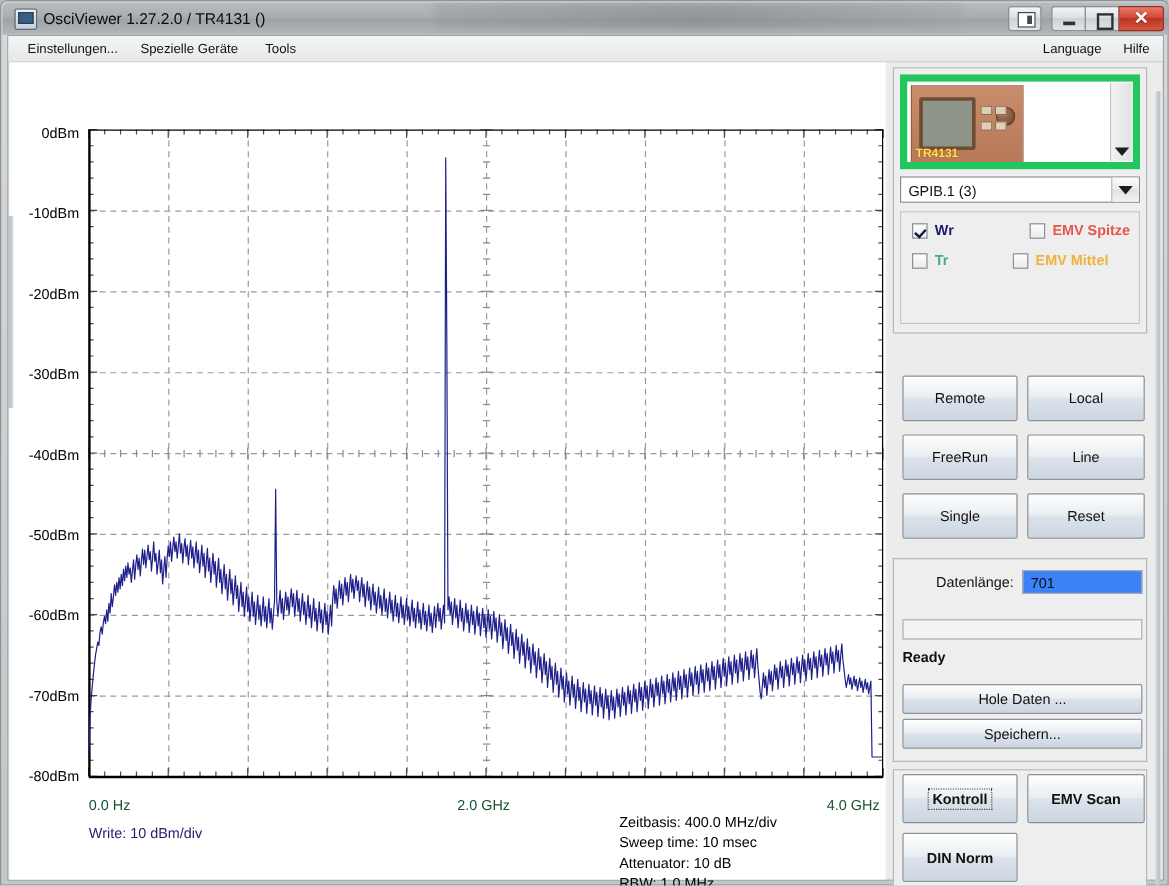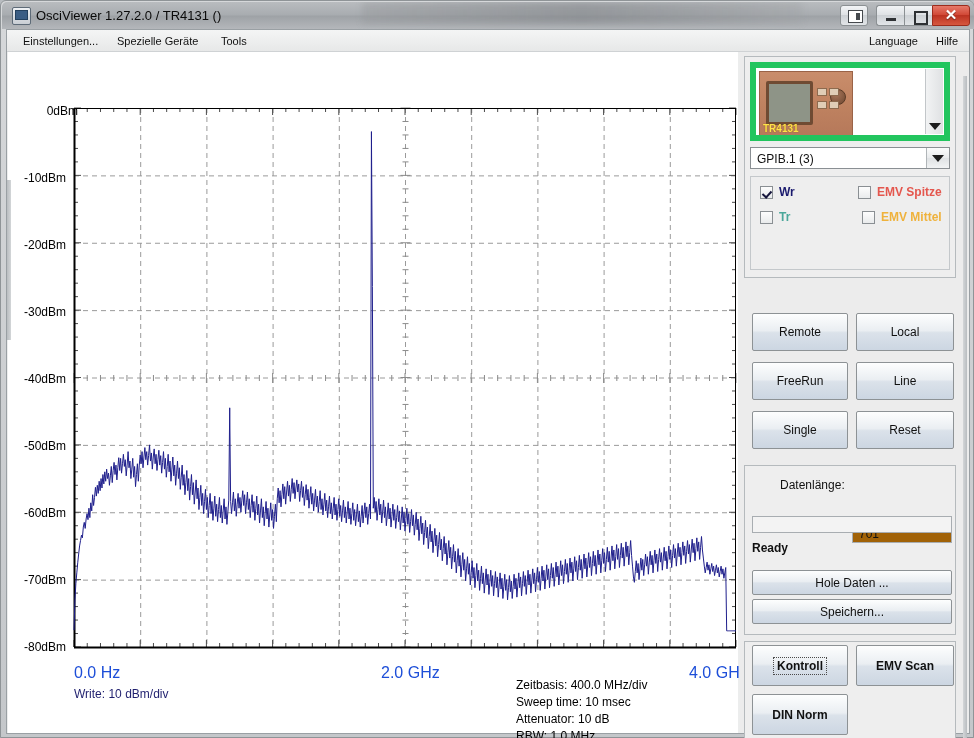--- a/index.html
+++ b/index.html
@@ -88,21 +88,21 @@
   .chart-panel{
     position:absolute;left:1px;top:22px;width:730px;height:681px;
     background:#ffffff;
   }
   .plot-wrap{position:absolute;left:0;top:0;width:730px;height:681px;}
   .plot-svg{position:absolute;left:0;top:0;}
 
   .axis-label{
     position:absolute;font-size:12px;color:#000;white-space:nowrap;text-align:right;
   }
-  .x-label{position:absolute;font-size:16px;color:#1d4ed8;white-space:nowrap;}
+  .x-label{position:absolute;font-size:12px;color:#14532d;white-space:nowrap;}
   .write-label{position:absolute;font-size:12px;color:#1f1f6e;white-space:nowrap;}
   .info-line{position:absolute;font-size:12px;color:#000;white-space:nowrap;}
 
   
   .side{
     position:absolute;left:733px;top:23px;width:228px;height:679px;
     background:#ececec;
     box-sizing:border-box;
   }
   .side-divider{
@@ -195,21 +195,21 @@
   .btn .focusring{
     position:absolute;left:50%;top:50%;transform:translate(-50%,-50%);
     border:1px dotted #4a4a4a;padding:1px 3px;
   }
   .btn-bold{font-weight:bold;}
 
   
   .field-label{position:absolute;font-size:12px;color:#111;white-space:nowrap;}
   .field-box{
     position:absolute;box-sizing:border-box;height:20px;
-    border:1px solid #a8adb1;background:#a16207;margin-top:48px;
+    border:1px solid #a8adb1;background:#3b82f6;
   }
   .field-val{
     position:absolute;left:6px;top:2px;height:16px;line-height:16px;font-size:12px;color:#111;
   }
   .progress{
     position:absolute;box-sizing:border-box;height:17px;
     border:1px solid #a8adb1;background:#f3f3f3;
   }
   .status-text{position:absolute;font-size:12px;font-weight:bold;color:#111;white-space:nowrap;}
 
@@ -562,21 +562,21 @@
                 <line x1="728" y1="595" x2="721" y2="595"></line>
               </g>
               <line x1="66.5" y1="56" x2="66.5" y2="595" stroke="#000" stroke-width="2"></line>
               <line x1="66" y1="595.5" x2="728" y2="595.5" stroke="#000" stroke-width="2"></line>
               <line x1="727.5" y1="56" x2="727.5" y2="595" stroke="#000" stroke-width="1"></line>
               <line x1="66" y1="56.5" x2="728" y2="56.5" stroke="#000" stroke-width="1"></line>
               <path d="M66.00 578.16 L66.93 547.84 L67.86 531.67 L68.80 520.89 L69.73 510.78 L70.66 502.02 L71.59 493.94 L72.53 488.55 L73.46 483.16 L74.39 485.85 L75.32 475.07 L76.26 470.36 L77.19 476.42 L78.12 466.99 L79.05 461.60 L79.99 467.66 L80.92 456.21 L81.85 465.64 L82.78 450.82 L83.72 458.90 L84.65 442.73 L85.58 453.51 L86.51 445.43 L87.45 435.32 L88.38 444.08 L89.31 433.30 L90.24 441.39 L91.17 429.26 L92.11 438.69 L93.04 426.56 L93.97 436.00 L94.90 422.52 L95.84 431.95 L96.77 419.83 L97.70 429.26 L98.63 417.13 L99.57 426.56 L100.50 421.17 L101.43 433.30 L102.36 423.87 L103.30 414.44 L104.23 430.61 L105.16 418.48 L106.09 410.39 L107.03 422.52 L107.96 413.09 L108.89 427.91 L109.82 415.78 L110.75 405.68 L111.69 418.48 L112.62 406.35 L113.55 421.17 L114.48 411.74 L115.42 402.31 L116.35 414.44 L117.28 407.70 L118.21 423.87 L119.15 413.09 L120.08 399.61 L121.01 415.78 L121.94 409.05 L122.88 426.56 L123.81 417.13 L124.74 406.35 L125.67 425.21 L126.61 414.44 L127.54 434.65 L128.47 422.52 L129.40 411.74 L130.34 429.26 L131.27 413.09 L132.20 402.98 L133.13 411.74 L134.06 399.61 L135.00 415.78 L135.93 405.00 L136.86 395.57 L137.79 407.70 L138.73 399.61 L139.66 413.09 L140.59 403.66 L141.52 392.88 L142.46 409.05 L143.39 400.96 L144.32 417.13 L145.25 405.00 L146.19 396.92 L147.12 411.74 L148.05 402.31 L148.98 418.48 L149.92 407.70 L150.85 398.26 L151.78 413.09 L152.71 403.66 L153.65 421.17 L154.58 410.39 L155.51 399.61 L156.44 417.13 L157.37 406.35 L158.31 425.21 L159.24 414.44 L160.17 402.31 L161.10 419.83 L162.04 409.05 L162.97 429.26 L163.90 417.13 L164.83 405.00 L165.77 423.87 L166.70 413.09 L167.63 433.30 L168.56 421.17 L169.50 409.05 L170.43 426.56 L171.36 415.78 L172.29 437.34 L173.23 425.21 L174.16 413.09 L175.09 433.30 L176.02 422.52 L176.95 442.73 L177.89 430.61 L178.82 418.48 L179.75 438.69 L180.68 426.56 L181.62 448.12 L182.55 434.65 L183.48 422.52 L184.41 442.73 L185.35 430.61 L186.28 452.17 L187.21 440.04 L188.14 427.91 L189.08 446.77 L190.01 436.00 L190.94 457.56 L191.87 445.43 L192.81 433.30 L193.74 453.51 L194.67 441.39 L195.60 461.60 L196.54 449.47 L197.47 437.34 L198.40 457.56 L199.33 445.43 L200.26 465.64 L201.20 453.51 L202.13 441.39 L203.06 461.60 L203.99 449.47 L204.93 468.33 L205.86 456.21 L206.79 444.08 L207.72 464.29 L208.66 452.17 L209.59 469.68 L210.52 457.56 L211.45 445.43 L212.39 465.64 L213.32 453.51 L214.25 471.03 L215.18 458.90 L216.12 446.77 L217.05 466.99 L217.98 454.86 L218.91 472.38 L219.85 460.25 L220.78 448.12 L221.71 355.82 L222.64 449.47 L223.57 461.60 L224.51 450.82 L225.44 440.04 L226.37 458.90 L227.30 446.77 L228.24 464.29 L229.17 452.17 L230.10 441.39 L231.03 456.21 L231.97 445.43 L232.90 460.25 L233.83 448.12 L234.76 438.69 L235.70 453.51 L236.63 442.73 L237.56 461.60 L238.49 450.82 L239.43 440.04 L240.36 457.56 L241.29 446.77 L242.22 465.64 L243.15 453.51 L244.09 442.73 L245.02 460.25 L245.95 449.47 L246.88 468.33 L247.82 456.21 L248.75 444.08 L249.68 462.94 L250.61 452.17 L251.55 471.03 L252.48 458.90 L253.41 446.77 L254.34 465.64 L255.28 454.86 L256.21 473.73 L257.14 461.60 L258.07 449.47 L259.01 466.99 L259.94 456.21 L260.87 475.07 L261.80 462.94 L262.74 450.82 L263.67 468.33 L264.60 457.56 L265.53 476.42 L266.46 464.29 L267.40 452.17 L268.33 469.68 L269.26 446.77 L270.19 436.00 L271.13 450.82 L272.06 438.69 L272.99 454.86 L273.92 442.73 L274.86 431.95 L275.79 446.77 L276.72 434.65 L277.65 452.17 L278.59 440.04 L279.52 429.26 L280.45 444.08 L281.38 433.30 L282.32 449.47 L283.25 437.34 L284.18 426.56 L285.11 441.39 L286.05 430.61 L286.98 446.77 L287.91 436.00 L288.84 427.91 L289.77 440.04 L290.71 431.95 L291.64 449.47 L292.57 438.69 L293.50 429.26 L294.44 445.43 L295.37 434.65 L296.30 453.51 L297.23 442.73 L298.17 432.63 L299.10 448.12 L300.03 437.34 L300.96 456.21 L301.90 445.43 L302.83 434.65 L303.76 452.17 L304.69 441.39 L305.63 458.90 L306.56 448.12 L307.49 437.34 L308.42 454.86 L309.35 444.08 L310.29 460.25 L311.22 449.47 L312.15 438.69 L313.08 457.56 L314.02 446.77 L314.95 462.94 L315.88 452.17 L316.81 441.39 L317.75 458.90 L318.68 448.12 L319.61 465.64 L320.54 454.86 L321.48 444.08 L322.41 461.60 L323.34 450.82 L324.27 466.99 L325.21 456.21 L326.14 445.43 L327.07 462.94 L328.00 452.17 L328.94 468.33 L329.87 457.56 L330.80 446.77 L331.73 464.29 L332.66 453.51 L333.60 469.68 L334.53 458.90 L335.46 448.12 L336.39 465.64 L337.33 454.86 L338.26 471.03 L339.19 460.25 L340.12 449.47 L341.06 466.99 L341.99 456.21 L342.92 472.38 L343.85 461.60 L344.79 450.82 L345.72 468.33 L346.65 457.56 L347.58 473.73 L348.52 462.94 L349.45 452.17 L350.38 469.68 L351.31 458.90 L352.25 475.07 L353.18 464.29 L354.11 453.51 L355.04 471.03 L355.97 460.25 L356.91 450.82 L357.84 465.64 L358.77 454.86 L359.70 472.38 L360.64 461.60 L361.57 452.17 L362.50 466.99 L363.43 79.58 L364.37 234.54 L365.30 456.21 L366.23 445.43 L367.16 460.25 L368.10 449.47 L369.03 468.33 L369.96 457.56 L370.89 446.77 L371.83 462.94 L372.76 452.17 L373.69 471.03 L374.62 460.25 L375.55 448.12 L376.49 465.64 L377.42 454.86 L378.35 473.73 L379.28 462.94 L380.22 450.82 L381.15 466.99 L382.08 456.21 L383.01 475.07 L383.95 464.29 L384.88 452.17 L385.81 468.33 L386.74 457.56 L387.68 476.42 L388.61 465.64 L389.54 453.51 L390.47 469.68 L391.41 458.90 L392.34 477.77 L393.27 466.99 L394.20 454.86 L395.14 471.03 L396.07 460.25 L397.00 479.11 L397.93 468.33 L398.86 456.21 L399.80 472.38 L400.73 461.60 L401.66 480.46 L402.59 469.68 L403.53 457.56 L404.46 473.73 L405.39 462.94 L406.32 483.16 L407.26 472.38 L408.19 460.25 L409.12 477.77 L410.05 466.99 L410.99 488.55 L411.92 476.42 L412.85 464.29 L413.78 481.81 L414.72 471.03 L415.65 492.59 L416.58 480.46 L417.51 468.33 L418.45 485.85 L419.38 475.07 L420.31 496.63 L421.24 484.50 L422.17 472.38 L423.11 489.90 L424.04 479.11 L424.97 500.67 L425.90 488.55 L426.84 476.42 L427.77 493.94 L428.70 483.16 L429.63 504.72 L430.57 492.59 L431.50 480.46 L432.43 497.98 L433.36 487.20 L434.30 508.76 L435.23 496.63 L436.16 484.50 L437.09 502.02 L438.03 491.24 L438.96 512.80 L439.89 500.67 L440.82 488.55 L441.75 506.06 L442.69 495.29 L443.62 516.85 L444.55 504.72 L445.48 492.59 L446.42 510.11 L447.35 499.33 L448.28 520.89 L449.21 508.76 L450.15 496.63 L451.08 514.15 L452.01 503.37 L452.94 524.93 L453.88 512.80 L454.81 500.67 L455.74 518.19 L456.67 507.41 L457.61 528.97 L458.54 516.85 L459.47 504.72 L460.40 522.24 L461.34 511.45 L462.27 533.01 L463.20 520.89 L464.13 508.76 L465.06 526.28 L466.00 515.50 L466.93 535.71 L467.86 523.58 L468.79 511.45 L469.73 528.97 L470.66 518.19 L471.59 538.40 L472.52 526.28 L473.46 514.15 L474.39 531.67 L475.32 520.89 L476.25 541.10 L477.19 528.97 L478.12 516.85 L479.05 533.01 L479.98 522.24 L480.92 542.45 L481.85 530.32 L482.78 518.19 L483.71 534.36 L484.65 523.58 L485.58 543.80 L486.51 531.67 L487.44 519.54 L488.37 535.71 L489.31 524.93 L490.24 545.14 L491.17 533.01 L492.10 520.89 L493.04 537.06 L493.97 526.28 L494.90 546.49 L495.83 534.36 L496.77 522.24 L497.70 538.40 L498.63 527.63 L499.56 547.84 L500.50 535.71 L501.43 523.58 L502.36 539.75 L503.29 528.97 L504.23 546.49 L505.16 534.36 L506.09 522.24 L507.02 537.06 L507.95 526.28 L508.89 545.14 L509.82 533.01 L510.75 520.89 L511.68 535.71 L512.62 524.93 L513.55 543.80 L514.48 531.67 L515.41 519.54 L516.35 534.36 L517.28 523.58 L518.21 542.45 L519.14 530.32 L520.08 518.19 L521.01 533.01 L521.94 522.24 L522.87 541.10 L523.81 528.97 L524.74 516.85 L525.67 531.67 L526.60 520.89 L527.54 539.75 L528.47 527.63 L529.40 515.50 L530.33 530.32 L531.26 519.54 L532.20 538.40 L533.13 526.28 L534.06 514.15 L534.99 528.97 L535.93 518.19 L536.86 537.06 L537.79 524.93 L538.72 512.80 L539.66 527.63 L540.59 516.85 L541.52 535.71 L542.45 523.58 L543.39 511.45 L544.32 526.28 L545.25 515.50 L546.18 534.36 L547.12 522.24 L548.05 510.11 L548.98 524.93 L549.91 514.15 L550.85 533.01 L551.78 520.89 L552.71 508.76 L553.64 523.58 L554.57 512.80 L555.51 531.67 L556.44 519.54 L557.37 507.41 L558.30 522.24 L559.24 511.45 L560.17 530.32 L561.10 518.19 L562.03 506.06 L562.97 520.89 L563.90 510.11 L564.83 528.97 L565.76 516.85 L566.70 504.72 L567.63 519.54 L568.56 508.76 L569.49 527.63 L570.43 515.50 L571.36 503.37 L572.29 518.19 L573.22 507.41 L574.15 526.28 L575.09 514.15 L576.02 502.02 L576.95 516.85 L577.88 506.06 L578.82 524.93 L579.75 512.80 L580.68 500.67 L581.61 515.50 L582.55 504.72 L583.48 523.58 L584.41 511.45 L585.34 499.33 L586.28 514.15 L587.21 503.37 L588.14 522.24 L589.07 510.11 L590.01 497.98 L590.94 512.80 L591.87 502.02 L592.80 520.89 L593.74 508.76 L594.67 496.63 L595.60 511.45 L596.53 500.67 L597.46 519.54 L598.40 507.41 L599.33 495.29 L600.26 510.11 L601.19 499.33 L602.13 518.19 L603.06 506.06 L603.99 493.94 L604.92 508.76 L605.86 497.98 L606.79 516.85 L607.72 504.72 L608.65 492.59 L609.59 507.41 L610.52 496.63 L611.45 515.50 L612.38 503.37 L613.32 491.24 L614.25 506.06 L615.18 495.29 L616.11 514.15 L617.05 502.02 L617.98 489.90 L618.91 504.72 L619.84 493.94 L620.77 512.80 L621.71 500.67 L622.64 488.55 L623.57 503.37 L624.50 514.15 L625.44 524.93 L626.37 530.32 L627.30 519.54 L628.23 508.76 L629.17 520.89 L630.10 511.45 L631.03 527.63 L631.96 516.85 L632.90 506.06 L633.83 518.19 L634.76 507.41 L635.69 523.58 L636.63 512.80 L637.56 502.02 L638.49 514.15 L639.42 504.72 L640.35 522.24 L641.29 510.11 L642.22 499.33 L643.15 512.80 L644.08 503.37 L645.02 520.89 L645.95 508.76 L646.88 497.98 L647.81 511.45 L648.75 502.02 L649.68 519.54 L650.61 507.41 L651.54 496.63 L652.48 510.11 L653.41 500.67 L654.34 518.19 L655.27 506.06 L656.21 495.29 L657.14 508.76 L658.07 499.33 L659.00 516.85 L659.94 504.72 L660.87 493.94 L661.80 507.41 L662.73 497.98 L663.66 515.50 L664.60 503.37 L665.53 492.59 L666.46 506.06 L667.39 496.63 L668.33 514.15 L669.26 502.02 L670.19 491.24 L671.12 504.72 L672.06 495.29 L672.99 512.80 L673.92 500.67 L674.85 489.90 L675.79 503.37 L676.72 493.94 L677.65 511.45 L678.58 499.33 L679.52 488.55 L680.45 502.02 L681.38 492.59 L682.31 510.11 L683.25 497.98 L684.18 487.20 L685.11 500.67 L686.04 491.24 L686.97 508.76 L687.91 496.63 L688.84 485.85 L689.77 499.33 L690.70 489.90 L691.64 507.41 L692.57 495.29 L693.50 484.50 L694.43 497.98 L695.37 506.06 L696.30 514.15 L697.23 520.89 L698.16 515.50 L699.10 510.11 L700.03 518.19 L700.96 512.80 L701.89 522.24 L702.83 516.85 L703.76 511.45 L704.69 519.54 L705.62 514.15 L706.55 523.58 L707.49 518.19 L708.42 512.80 L709.35 520.89 L710.28 515.50 L711.22 524.93 L712.15 519.54 L713.08 514.15 L714.01 522.24 L714.95 516.85 L715.88 526.28 L716.81 520.89 L717.74 515.50 L718.68 578.83 L719.61 578.83 L720.54 578.83 L721.47 578.83 L722.41 578.83 L723.34 578.83 L724.27 578.83 L725.20 578.83 L726.14 578.83 L727.07 578.83 L728.00 578.83 " fill="none" stroke="#1f1f8c" stroke-width="1" stroke-linejoin="round"></path>
             </svg>
         </div>
 
-        <div class="axis-label" style="left:12px;  top:52px;  width:58px;">0dBm</div>
+        <div class="axis-label" style="left:0px;  top:52px;  width:58px;">0dBm</div>
         <div class="axis-label" style="left:0px;  top:119px; width:58px;">-10dBm</div>
         <div class="axis-label" style="left:0px;  top:186px; width:58px;">-20dBm</div>
         <div class="axis-label" style="left:0px;  top:253px; width:58px;">-30dBm</div>
         <div class="axis-label" style="left:0px;  top:320px; width:58px;">-40dBm</div>
         <div class="axis-label" style="left:0px;  top:387px; width:58px;">-50dBm</div>
         <div class="axis-label" style="left:0px;  top:454px; width:58px;">-60dBm</div>
         <div class="axis-label" style="left:0px;  top:521px; width:58px;">-70dBm</div>
         <div class="axis-label" style="left:0px;  top:588px; width:58px;">-80dBm</div>
 
         <div class="x-label" style="left:66px;  top:612px;">0.0 Hz</div>
@@ -629,21 +629,21 @@
           <span class="cblabel" id="lbl-wr" style="color: rgb(26, 26, 110);">Wr</span>
         </div>
         <div class="cbrow" style="left:118px;top:131px;">
           <span class="cbox"></span>
           <span class="cblabel" id="lbl-emvs" style="color: rgb(228, 87, 78);">EMV Spitze</span>
         </div>
         <div class="cbrow" style="left:20px;top:156px;">
           <span class="cbox"></span>
           <span class="cblabel" id="lbl-tr" style="color: rgb(74, 167, 154);">Tr</span>
         </div>
-        <div class="cbrow" style="left:122px;top:156px;justify-content:flex-end;">
+        <div class="cbrow" style="left:104px;top:156px;justify-content:flex-end;">
           <span class="cbox"></span>
           <span class="cblabel" id="lbl-emvm" style="color: rgb(239, 178, 60);">EMV Mittel</span>
         </div>
 
         <div class="btn" style="left:12px;top:260px;width:96px;height:38px;">Remote</div>
         <div class="btn" style="left:116px;top:260px;width:98px;height:38px;">Local</div>
         <div class="btn" style="left:12px;top:309px;width:96px;height:38px;">FreeRun</div>
         <div class="btn" style="left:116px;top:309px;width:98px;height:38px;">Line</div>
         <div class="btn" style="left:12px;top:358px;width:96px;height:38px;text-align:right;">Single</div>
         <div class="btn" style="left:116px;top:358px;width:98px;height:38px;">Reset</div>

